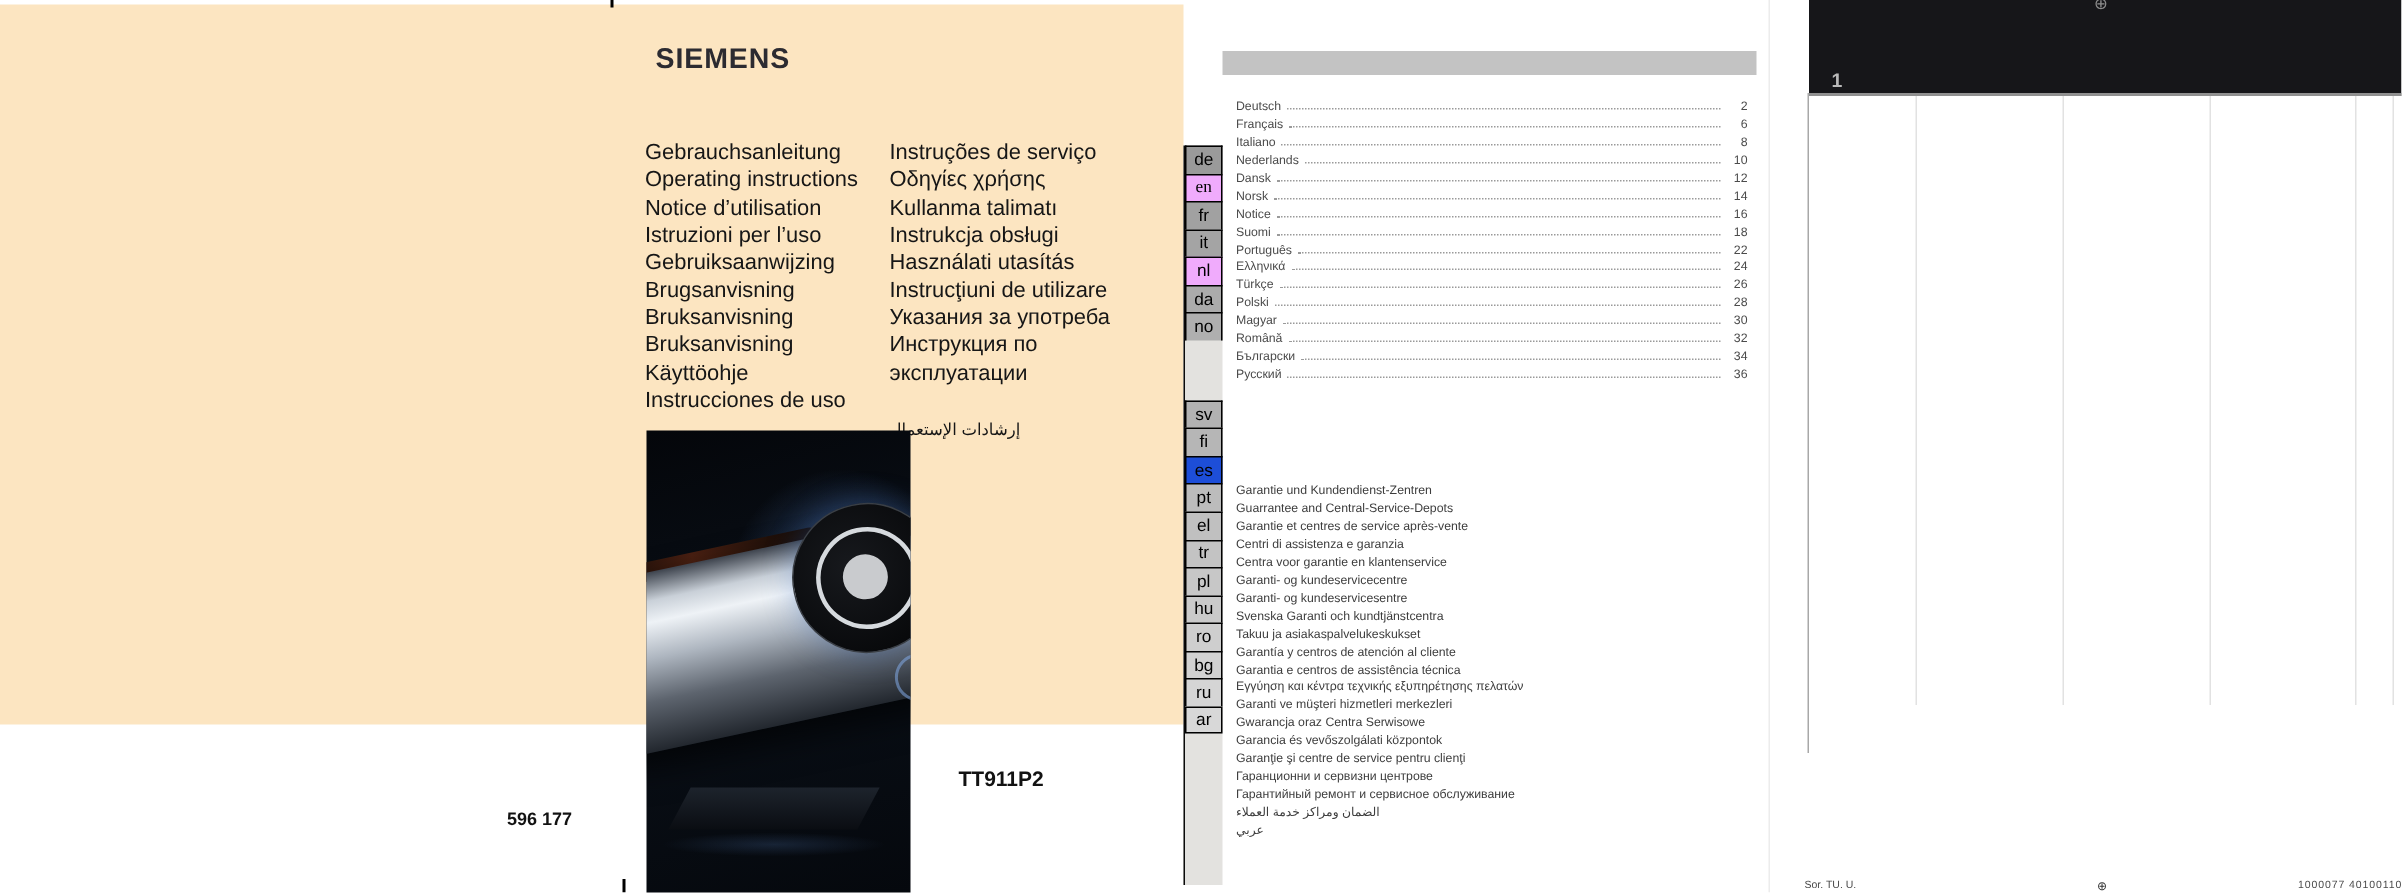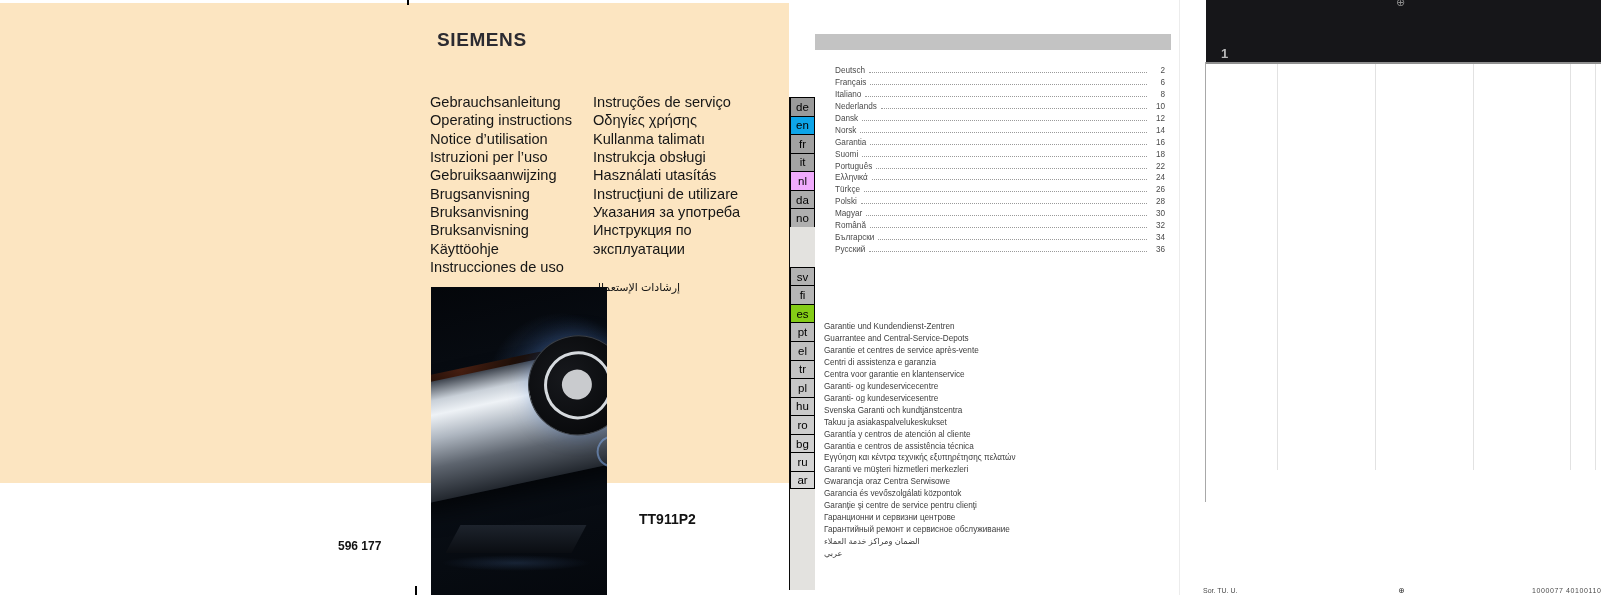--- a/index.html
+++ b/index.html
@@ -48,21 +48,21 @@
   #tab-rail{left:789px;top:97px;width:26px;height:493px;background:#e3e2df;
     border-left:1.5px solid #0a0a0a;box-sizing:border-box;}
   .lang-tab{height:18.55px;box-sizing:border-box;border:1.5px solid #000;border-bottom:none;
     display:flex;align-items:center;justify-content:center;
     font-size:11.5px;color:#000;}
   .lang-tab:last-child{border-bottom:1.5px solid #000;}
 
   
   #toc-bar{left:815px;top:34px;width:356px;height:16px;background:#c3c3c3;}
   #toc-list{left:824px;top:66px;width:341px;}
-  .toc-row{display:flex;align-items:baseline;height:11.95px;font-size:8.2px;color:#4b4b4b;margin-left:11px;}
+  .toc-row{display:flex;align-items:baseline;height:11.95px;font-size:8.2px;color:#4b4b4b;}
   .toc-label{white-space:nowrap;padding-right:4px;}
   .toc-leader{flex:1;border-bottom:1.2px dotted #9a9a9a;margin:0 5px 2px 0;}
   .toc-page{width:13px;text-align:right;}
   #svc-list{left:824px;top:299px;width:335px;font-size:8.2px;line-height:11.95px;color:#3d3d3d;margin-top:22px;}
   .svc{white-space:nowrap;}
 
   
   #page-edge-line{left:1179px;top:0;width:1px;height:595px;background:#ececec;}
   #next-black{left:1206px;top:0;width:395px;height:62px;background:#161619;border-bottom:2px solid #909090;}
   #next-page-number{left:1221px;top:46px;font-size:13px;font-weight:bold;color:#b9b9b9;}
@@ -125,29 +125,29 @@
     <div class="ph-base"></div>
     <div class="ph-shadow"></div>
   </div>
 
   <div id="order-number" class="abs">596 177</div>
   <div id="model" class="abs">TT911P2</div>
 </div>
 
 <div id="tab-rail" class="abs">
   <div class="lang-tab" style="background: rgb(154, 154, 154);">de</div>
-  <div class="lang-tab" style="background: #0ea5e9;">en</div>
+  <div class="lang-tab" style="background: #f0abfc; font-family: Liberation Serif, serif;">en</div>
   <div class="lang-tab" style="background: rgb(161, 161, 161);">fr</div>
   <div class="lang-tab" style="background: rgb(164, 164, 164);">it</div>
   <div class="lang-tab" style="background: #f0abfc;">nl</div>
   <div class="lang-tab" style="background: rgb(171, 171, 171);">da</div>
   <div class="lang-tab" style="background: rgb(175, 175, 175);">no</div>
   <div class="lang-tab" style="background: rgb(178, 178, 178); margin-top: 40px;">sv</div>
   <div class="lang-tab" style="background: rgb(182, 182, 182);">fi</div>
-  <div class="lang-tab" style="background: #84cc16;">es</div>
+  <div class="lang-tab" style="background: #1d4ed8;">es</div>
   <div class="lang-tab" style="background: rgb(188, 188, 188);">pt</div>
   <div class="lang-tab" style="background: rgb(192, 192, 192);">el</div>
   <div class="lang-tab" style="background: rgb(195, 195, 195);">tr</div>
   <div class="lang-tab" style="background: rgb(199, 199, 199);">pl</div>
   <div class="lang-tab" style="background: rgb(202, 202, 202);">hu</div>
   <div class="lang-tab" style="background: rgb(206, 206, 206);">ro</div>
   <div class="lang-tab" style="background: rgb(209, 209, 209);">bg</div>
   <div class="lang-tab" style="background: rgb(213, 213, 213);">ru</div>
   <div class="lang-tab" style="background: rgb(216, 216, 216);">ar</div>
 </div>
@@ -179,21 +179,21 @@
       <span class="toc-label">Dansk</span>
       <span class="toc-leader"></span>
       <span class="toc-page">12</span>
     </div>
   <div class="toc-row">
       <span class="toc-label">Norsk</span>
       <span class="toc-leader"></span>
       <span class="toc-page">14</span>
     </div>
   <div class="toc-row">
-      <span class="toc-label">Garantia</span>
+      <span class="toc-label">Notice</span>
       <span class="toc-leader"></span>
       <span class="toc-page">16</span>
     </div>
   <div class="toc-row">
       <span class="toc-label">Suomi</span>
       <span class="toc-leader"></span>
       <span class="toc-page">18</span>
     </div>
   <div class="toc-row">
       <span class="toc-label">Português</span>

